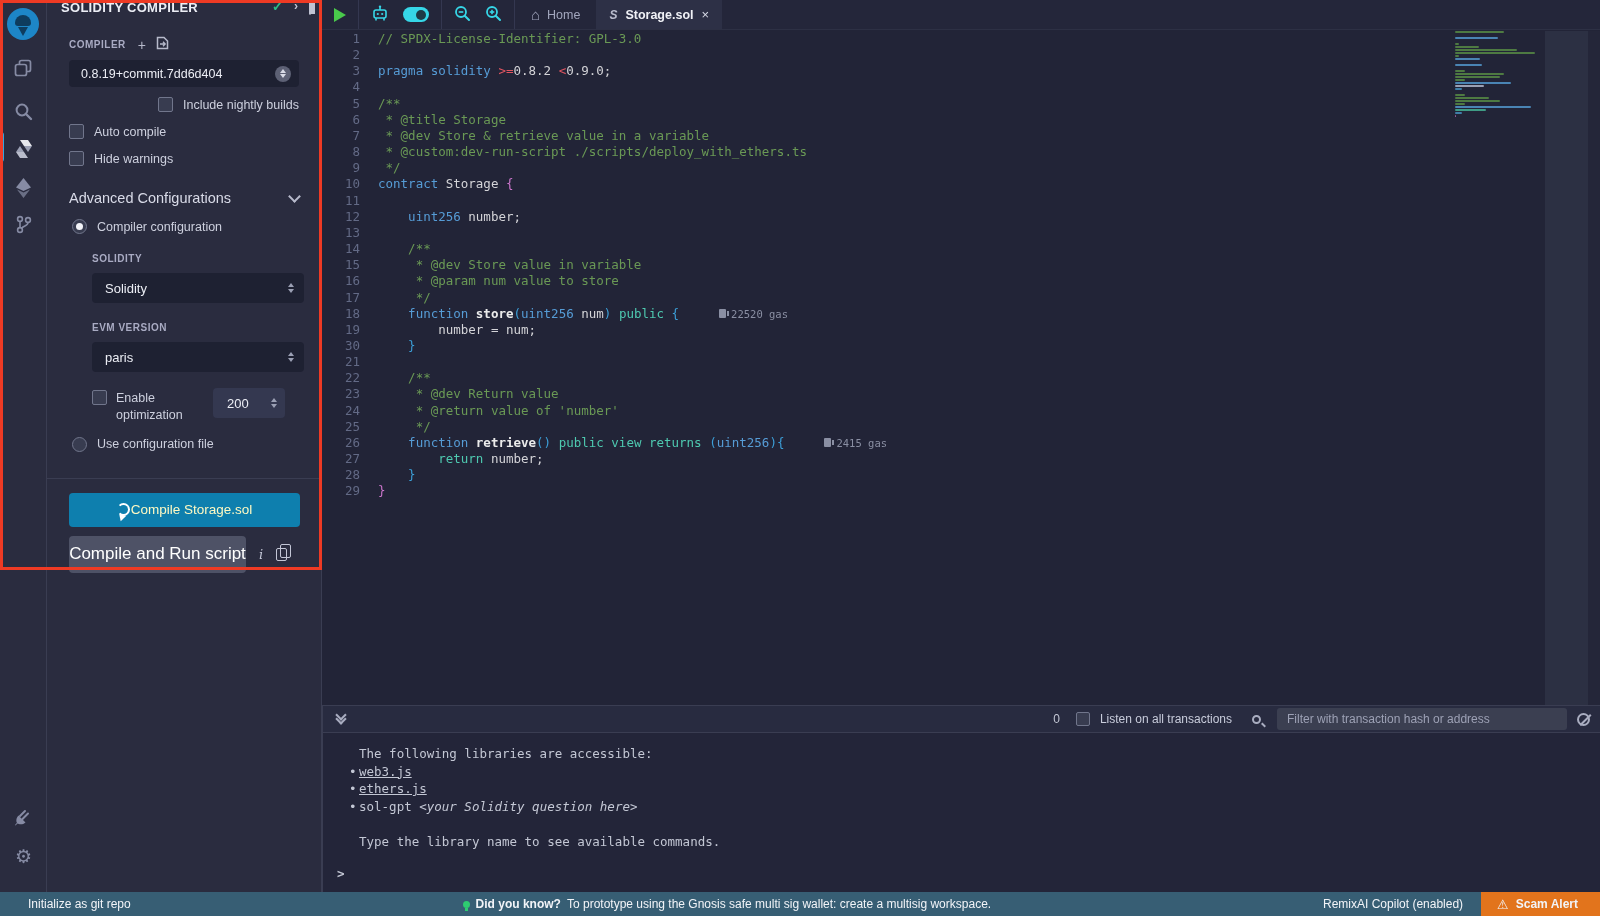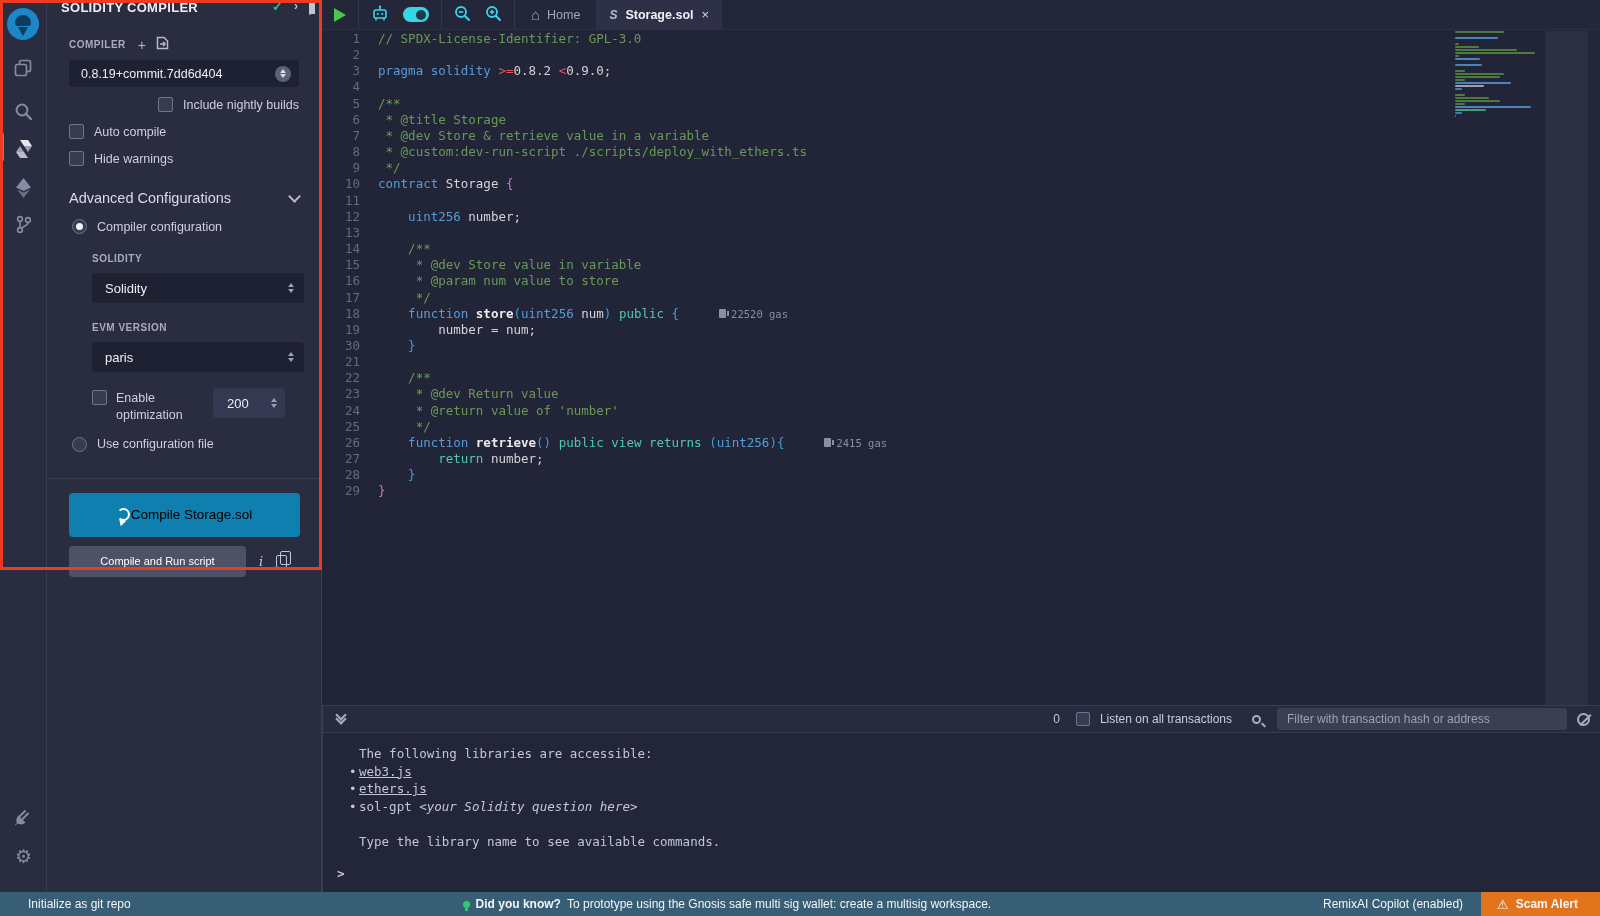--- a/index.html
+++ b/index.html
@@ -73,25 +73,25 @@
   .runs-box { width:72px; height:30px; background:#343850; border-radius:4px; display:flex; align-items:center;
     padding:0 8px 0 14px; color:#eceef5; font-size:13px; margin-top:-2px; }
   .runs-box .grow { flex:1; }
   .cfgfile-row { display:flex; align-items:center; padding:20px 17px 0 47px; }
   .cfgfile-name { color:#8d92a8; font-size:12.5px; flex:1; }
   .btn-small { background:#4e5266; color:#f0f1f6; font-weight:bold; font-size:12px; border:none;
     border-radius:3px; padding:6px 12px; }
 
   .panel-divider { height:1px; background:#3a3d52; margin:26px 0 0 0; }
 
-  .btn-primary { margin:14px 22px 0 22px; width:231px; height:44px; background:#0e7fae; border:none; border-radius:4px;
-    color:#000000; font-size:13.5px; display:flex; align-items:center; justify-content:center; gap:1px; }
+  .btn-primary { margin:14px 22px 0 22px; width:231px; height:34px; background:#0e7fae; border:none; border-radius:4px;
+    color:#fef9c3; font-size:13.5px; display:flex; align-items:center; justify-content:center; gap:1px; }
   .btn-secondary-row { display:flex; align-items:center; margin:9px 22px 0 22px; gap:13px; }
-  .btn-secondary { width:177px; height:31px; background:#4e5266; border:none; border-radius:4px;
-    color:#fff; font-size:11px; }
+  .btn-secondary { width:177px; height:37px; background:#4e5266; border:none; border-radius:4px;
+    color:#fff; font-size:17px; }
   .mini-ic { color:#c3c6d6; font-size:13px; }
   .refresh-ic { width:13px; height:13px; border:2px solid #fff; border-radius:50%; border-left-color:transparent; position:relative; display:inline-block; }
   .refresh-ic:before { content:""; position:absolute; left:-4px; top:6px; border:4px solid transparent; border-right:6px solid #fff; transform:rotate(45deg); }
   .copy-ic { width:11px; height:13px; border:1.5px solid #c3c6d6; border-radius:2px; position:relative; display:inline-block; }
   .copy-ic:before { content:""; position:absolute; left:2.5px; top:-4.5px; width:9px; height:12px; border:1.5px solid #c3c6d6; border-radius:2px; }
 
   
   .main { position:absolute; left:322px; top:0; right:0; height:705px; background:#222437; }
   .tabbar { position:absolute; left:0; top:0; right:0; height:30px; background:#24263a; display:flex; align-items:stretch; border-bottom:1px solid #2d3044; }
   .tb-group { display:flex; align-items:center; padding:0 12px; gap:14px; border-right:1px solid #343750; }

